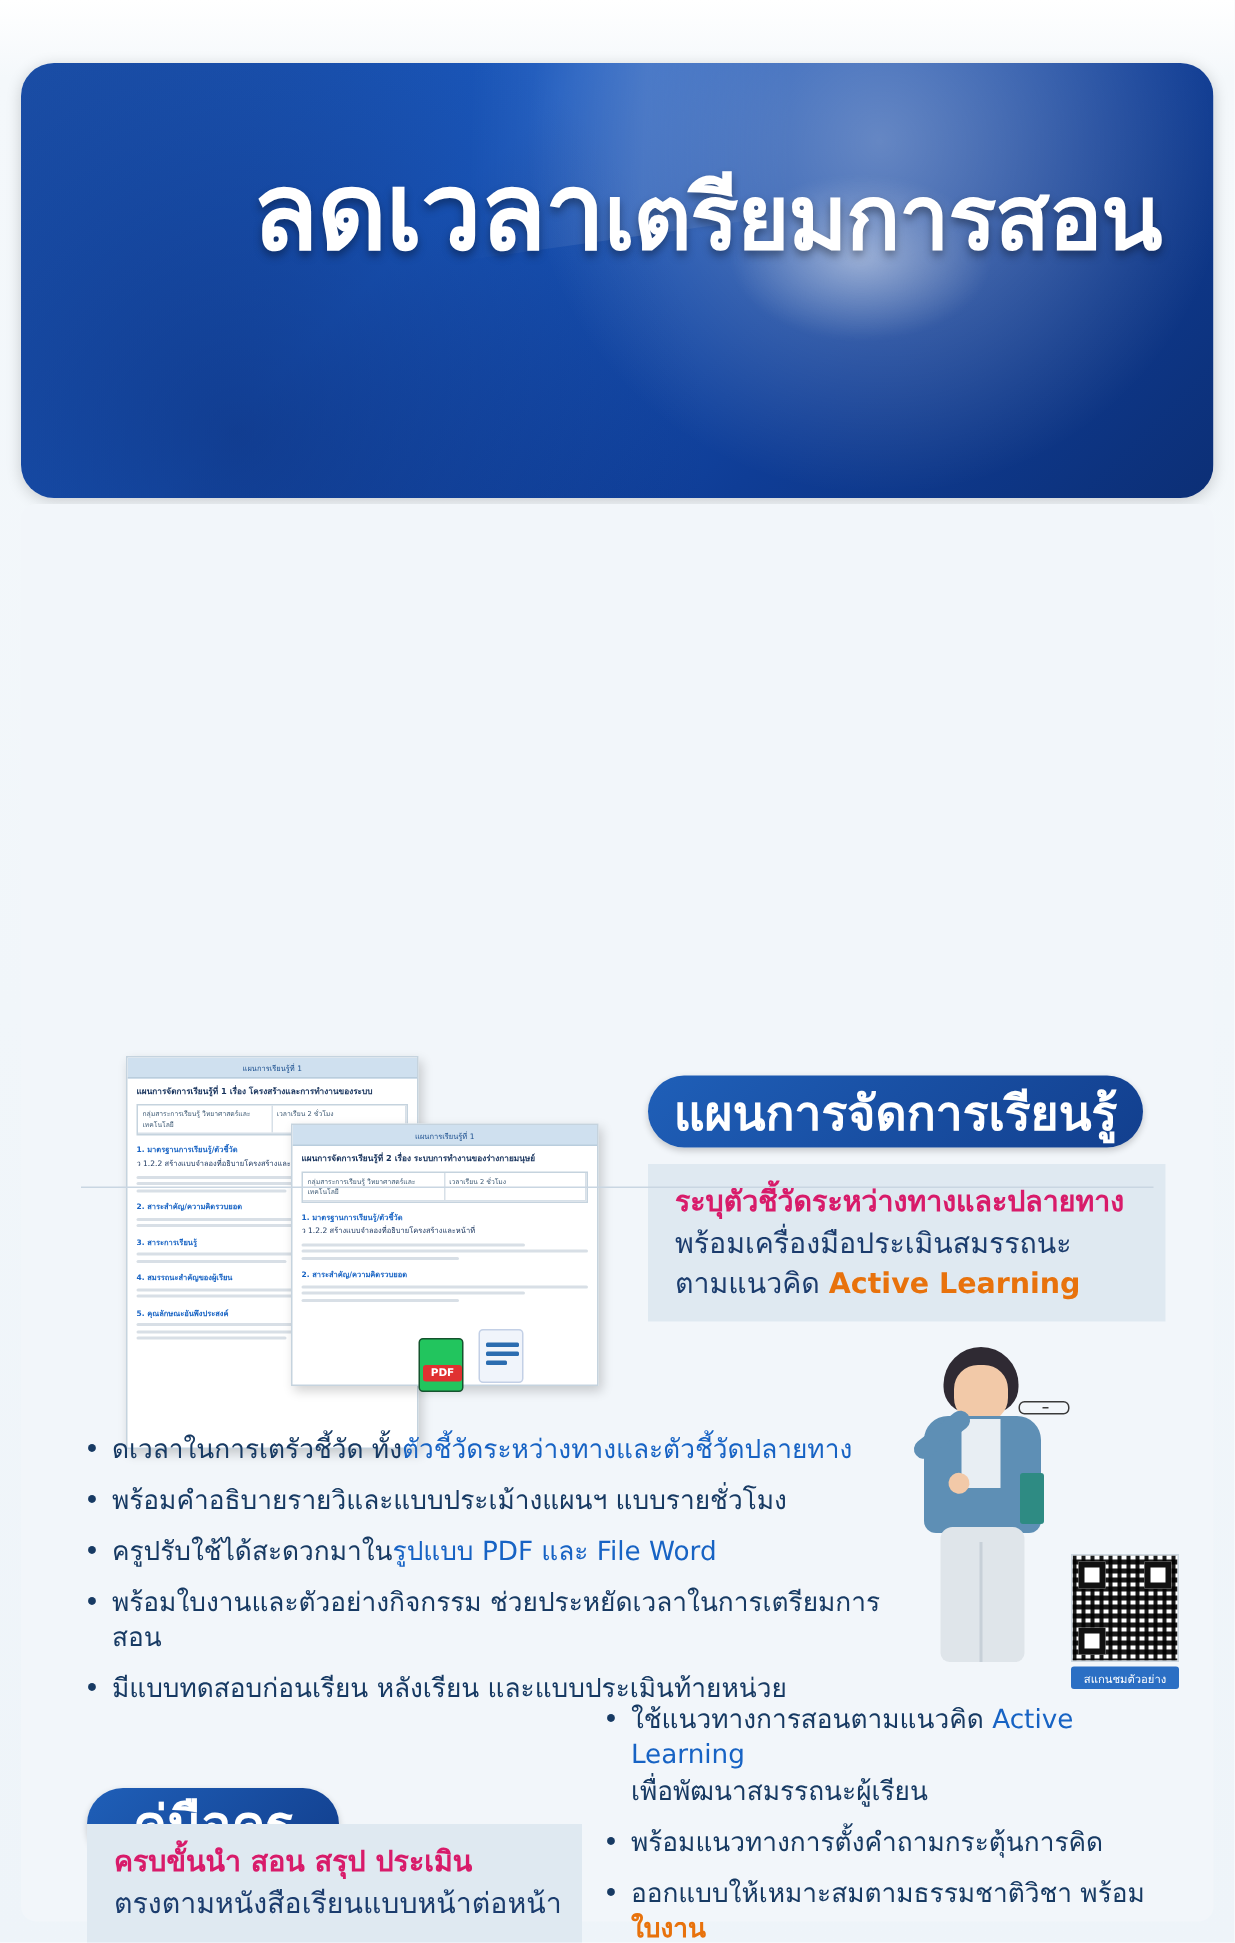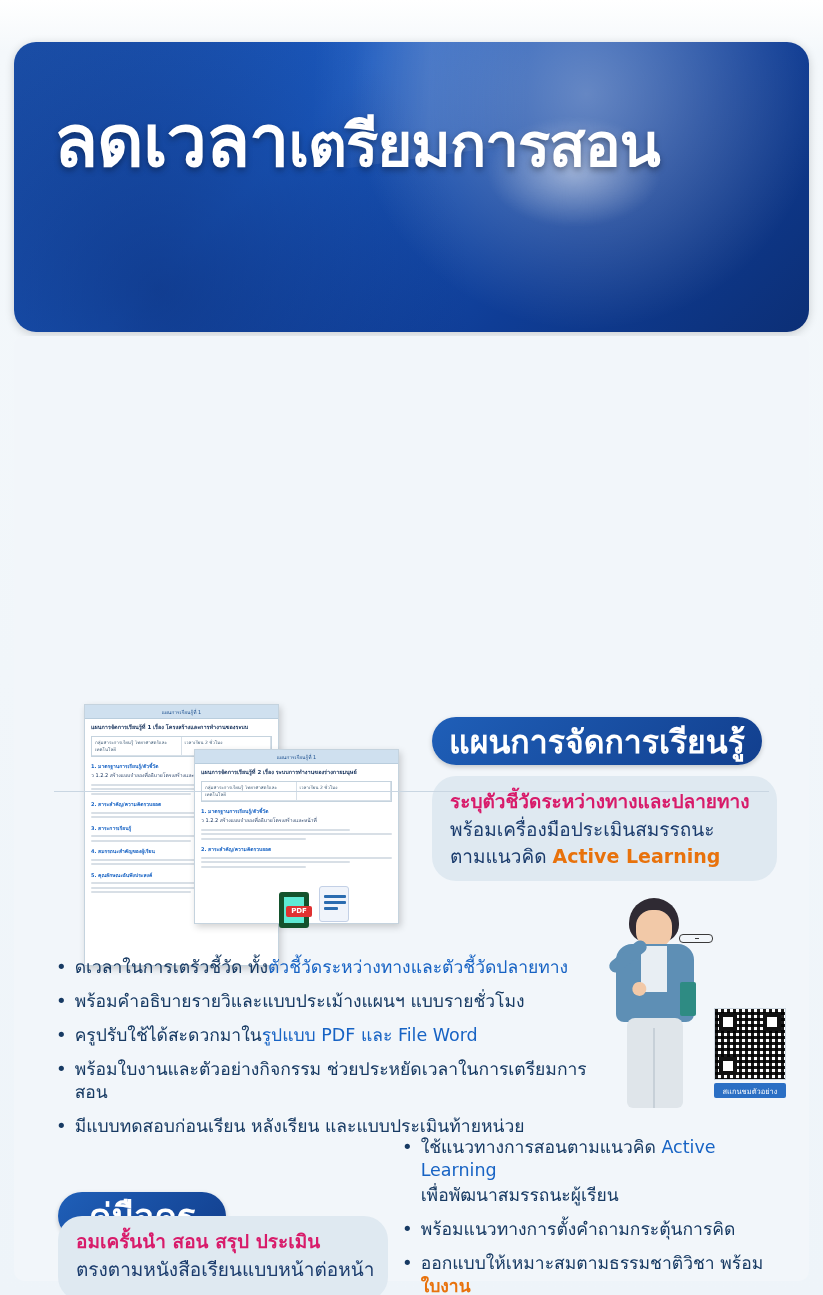--- a/index.html
+++ b/index.html
@@ -33,20 +33,21 @@
   .hero .spark {
     position:absolute; right:140px; top:70px; width:190px; height:120px;
     background: radial-gradient(ellipse at center, rgba(255,255,255,.45) 0%, rgba(255,255,255,0) 65%);
     filter: blur(2px);
   }
   .hero-line1 {
     position:absolute; left:40px; top:62px; width: 720px;
     color:#fff; font-weight:bold; font-size:60px; line-height:1.05;
     letter-spacing:-1px; white-space:nowrap;
     text-shadow: 0 3px 6px rgba(0,0,0,.35);
+    text-align: right;
   }
   .hero-line1 .big { font-size:72px; }
   .hero-line2 {
     position:absolute; left:26px; top:150px; width: 760px;
     color:#fff; font-weight:bold; font-size:58px; line-height:1.05;
     letter-spacing:-1px; white-space:nowrap; font-style: italic;
     text-shadow: 0 3px 6px rgba(0,0,0,.35);
   }
   
   .body-card {
@@ -61,21 +62,21 @@
   .pill {
     position:absolute; border-radius:30px;
     background: linear-gradient(135deg,#1f5fb8 0%, #123f8e 100%);
     color:#fff; font-weight:bold; display:flex; align-items:center; justify-content:center;
     box-shadow: 0 2px 5px rgba(0,0,0,.2);
   }
   #pill-lesson { left:418px; top:381px; width:330px; height:48px; font-size:32px; }
   #pill-manual { left:44px; top:856px; width:168px; height:48px; font-size:34px; }
   
   .subbox {
-    position:absolute; background:#dfe9f1; border-radius:24px; padding:12px 18px;
+    position:absolute; background:#dfe9f1; border-radius:0; padding:12px 18px;
   }
   #sub-lesson { left:418px; top:440px; width:345px; height:105px; }
   #sub-manual { left:44px; top:880px; width:330px; height:85px; }
   .subline { font-size:19px; color:#1b3c6d; line-height:1.45; white-space:nowrap; }
   .subline.hl { color:#d81b6a; font-weight:bold; }
   .subline .ora { color:#e8720c; font-weight:bold; }
   .subline .pink { color:#d81b6a; font-weight:bold; }
   
   .bullets { position:absolute; }
   #bul-lesson { left:42px; top:620px; width:560px; }
@@ -108,40 +109,40 @@
   }
   .doc .drow { padding:1px 6px; }
   .doc .ln { height:2px; background:#d8dfe6; margin:2.5px 0; border-radius:1px; }
   .doc .ln.s { width:55%; }
   .doc .ln.m { width:78%; }
   .doc .tbl { margin:3px 6px; border:1px solid #c5d3de; }
   .doc .tr { display:flex; border-bottom:1px solid #d7e0e8; }
   .doc .td { flex:1; padding:2px 3px; font-size:4.5px; color:#3a5772; border-right:1px solid #d7e0e8; }
   
   .fileicon { position:absolute; width:30px; height:36px; border-radius:3px; }
-  #icon-pdf { left:265px; top:556px; background:#5eead4; border:5px solid #14532d; }
+  #icon-pdf { left:265px; top:556px; background:#22c55e; border:1px solid #14532d; }
   #icon-pdf .tag { position:absolute; left:2px; bottom:6px; width:26px; height:11px; background:#e03131; border-radius:2px; color:#fff; font-size:7px; font-weight:bold; text-align:center; line-height:11px; }
   #icon-word { left:305px; top:550px; background:#f0f4fb; border:1px solid #c3d0e6; }
   #icon-word .wbar { position:absolute; left:4px; width:22px; height:3px; background:#2b6cb0; border-radius:1px; }
   
   .person { position:absolute; left:580px; top:562px; width:125px; height:215px; }
   .p-hair { position:absolute; left:35px; top:0; width:50px; height:44px; background:#2f2a33; border-radius:26px 26px 18px 18px; }
   .p-face { position:absolute; left:42px; top:12px; width:36px; height:38px; background:#f2c9a8; border-radius:16px; }
   .p-glass { position:absolute; left:43px; top:24px; width:34px; height:9px; border:1.4px solid #3a3a3a; border-radius:4px; }
   .p-glass:after { content:""; position:absolute; left:15px; top:3px; width:4px; height:1.4px; background:#3a3a3a; }
   .p-body { position:absolute; left:22px; top:46px; width:78px; height:78px; background:#5e8fb5; border-radius:16px 16px 8px 8px; }
   .p-shirt { position:absolute; left:47px; top:48px; width:26px; height:46px; background:#e8eef3; }
   .p-legs { position:absolute; left:33px; top:120px; width:56px; height:90px; background:#dfe5ea; border-radius:8px 8px 6px 6px; }
   .p-legs:after { content:""; position:absolute; left:26px; top:10px; width:2px; height:80px; background:#c7d0d8; }
   .p-arm { position:absolute; left:12px; top:52px; width:44px; height:13px; background:#5e8fb5; border-radius:7px; transform: rotate(-38deg); }
   .p-hand { position:absolute; left:4px; top:32px; width:14px; height:14px; background:#f2c9a8; border-radius:7px; }
   .p-book { position:absolute; left:86px; top:84px; width:16px; height:34px; background:#2e8b83; border-radius:2px; }
   
   .qrwrap { position:absolute; width:72px; }
-  #qr1 { left:700px; top:672px; }
+  #qr1 { left:700px; top:700px; }
   .qr {
     width:72px; height:72px; background:#fff; border:1px solid #cdd7e0;
     background-image:
       repeating-linear-gradient(0deg, #1a1a1a 0 3px, transparent 3px 6px),
       repeating-linear-gradient(90deg, #1a1a1a 0 3px, transparent 3px 6px);
     background-size: 6px 6px, 6px 6px;
     background-blend-mode: multiply;
     position:relative;
   }
   .qr .qc { position:absolute; width:18px; height:18px; border:4px solid #111; background:#fff; }
@@ -293,21 +294,21 @@
           <div class="qc tr"></div>
           <div class="qc bl"></div>
       </div>
       <div class="qrlabel">สแกนชมตัวอย่าง</div>
     </div>
 
     <div class="divider"></div>
 
     <div class="pill" id="pill-manual">คู่มือครู</div>
     <div class="subbox" id="sub-manual">
-      <div class="subline"><span class="pink">อมเครั้นนำ </span><span class="pink">สอน </span><span class="pink">สรุป </span><span class="pink">ประเมิน</span></div>
+      <div class="subline"><span class="pink">ครบขั้นนำ </span><span class="pink">สอน </span><span class="pink">สรุป </span><span class="pink">ประเมิน</span></div>
       <div class="subline">ตรงตามหนังสือเรียนแบบหน้าต่อหน้า</div>
     </div>
 
     <div class="bullets" id="bul-manual">
       <div class="bullet" style="margin-bottom:2px">
           <span class="dot">•</span>
           <span class="t"><span>ใช้แนวทางการสอนตามแนวคิด </span><span class="blue">Active Learning</span></span>
         </div>
       <div class="bullet">
           <span class="dot" style="visibility:hidden">•</span>

